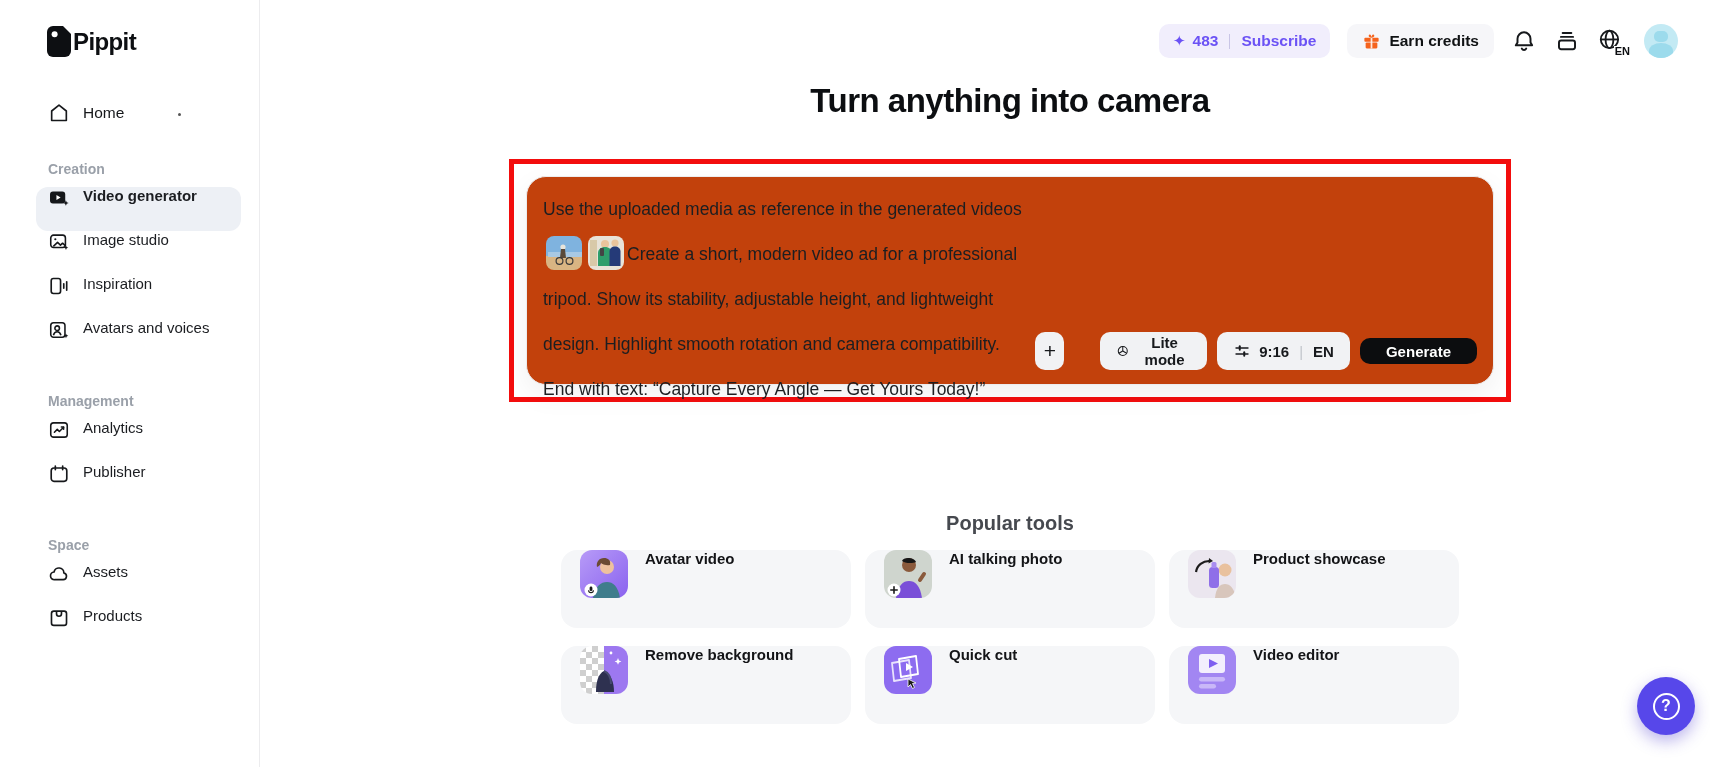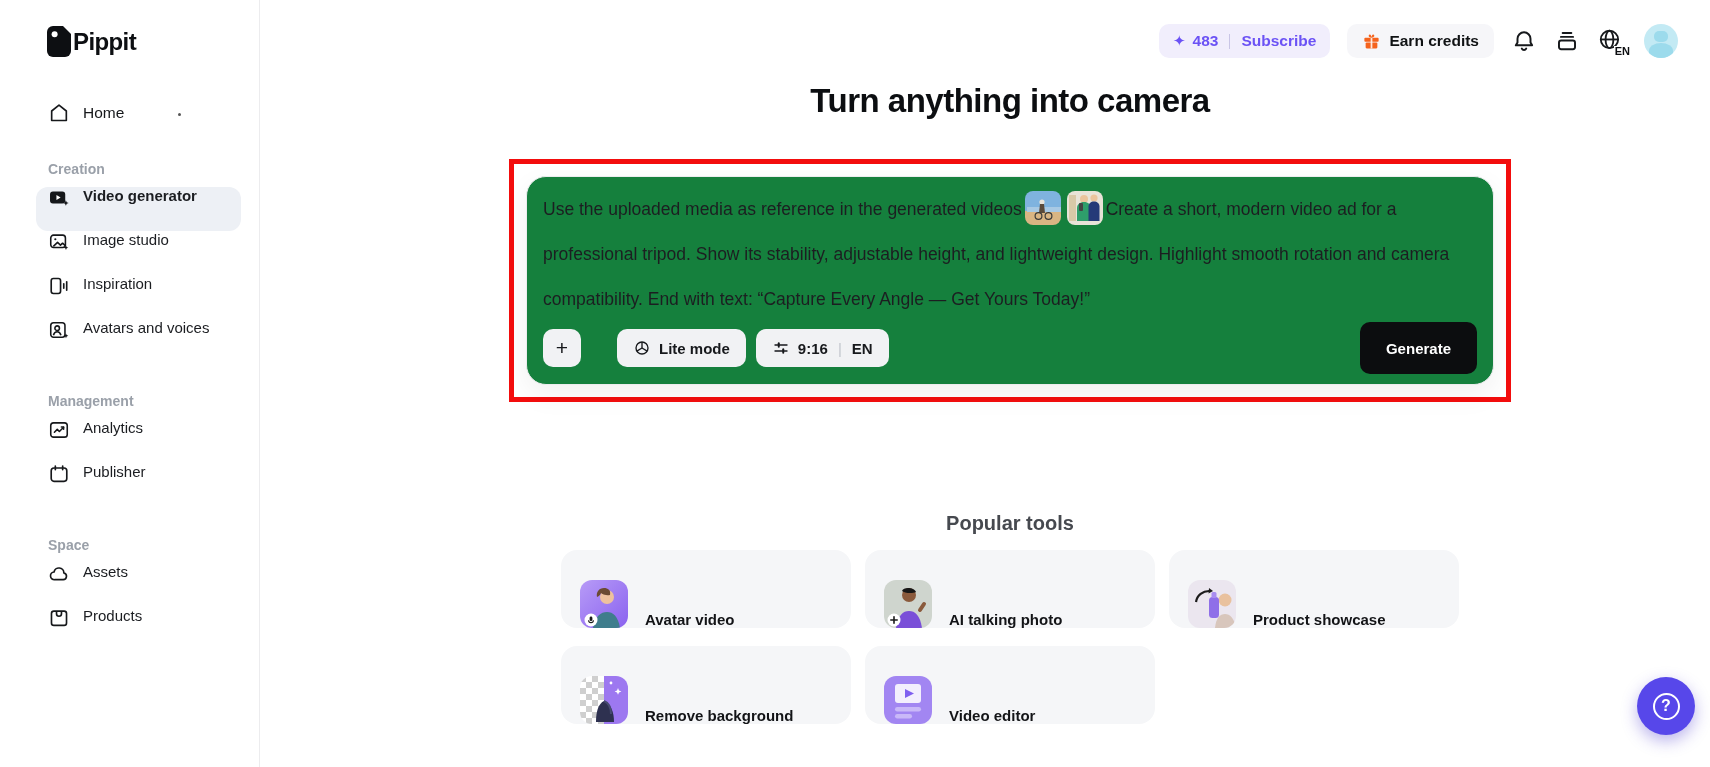--- a/index.html
+++ b/index.html
@@ -44,45 +44,45 @@
   .avatar::after { content:""; position:absolute; left:5px; top:19px; width:24px; height:16px;
                    border-radius:50% 50% 0 0; background:#9cdbec; }
 
   
   .content { position:absolute; left:509px; top:0; width:1002px; }
   .hero-title { position:absolute; top:82px; left:0; width:100%; text-align:center;
                 font-size:33px; font-weight:800; letter-spacing:-0.5px; color:#0c0e11; }
 
   .annotation-box { position:absolute; top:159px; left:0; width:1002px; height:243px;
                     border:5px solid #f30d0d; }
-  .prompt-card { position:absolute; inset:12px; background:#15803d; border:1px solid #ececee;
+  .prompt-card { position:absolute; inset:12px; background:#c2410c; border:1px solid #ececee;
                  border-radius:20px; box-shadow:0 10px 28px rgba(0,0,0,0.06);
-                 padding:10px 16px 14px 16px; display:flex; flex-direction:column; }
+                 padding:10px 16px 14px 16px; display:flex; flex-direction:row; }
   .prompt-text { font-size:17.5px; line-height:45px; color:#1c1e21; cursor:text; }
   .attach-thumb { display:inline-block; width:36px; height:34px; border-radius:8px;
                   vertical-align:middle; margin:0 3px; overflow:hidden; position:relative; top:-2px; cursor:pointer; }
   .controls-row { margin-top:auto; display:flex; align-items:center; gap:10px; }
   .ctl-btn { height:38px; border-radius:10px; background:#f1f2f4; border:none;
              display:flex; align-items:center; justify-content:center; gap:8px;
              font-family:"Liberation Sans", sans-serif; font-size:15px; font-weight:700;
              color:#17191c; cursor:pointer; }
   .ctl-add { width:38px; font-size:21px; font-weight:500; }
   .ctl-lite { padding:0 16px;margin-left:26px; }
   .ctl-ratio { padding:0 16px; }
   .ctl-sep { color:#c2c6cc; font-weight:400; margin:0 2px; }
-  .generate-btn { margin-left:auto; height:52px; padding:0 26px; border:none; border-radius:10px;
+  .generate-btn { margin-left:auto; height:26px; padding:0 26px; border:none; border-radius:10px;
                   background:#0c0d0f; color:#fff; font-family:"Liberation Sans", sans-serif;
                   font-size:15px; font-weight:700; cursor:pointer; }
 
   .tools-heading { position:absolute; top:512px; left:0; width:100%; text-align:center;
                    font-size:20px; font-weight:600; color:#46494f; }
   .tools-grid { position:absolute; top:550px; left:52px; display:grid;
                 grid-template-columns:repeat(3, 290px); gap:18px 14px; }
   .tool-card { height:78px; background:#f5f6f8; border-radius:16px; display:flex;
-               align-items:flex-end; gap:17px; padding-left:19px; cursor:pointer; }
+               align-items:flex-start; gap:17px; padding-left:19px; cursor:pointer; }
   .tool-thumb { width:48px; height:48px; border-radius:12px; overflow:hidden; flex:none; }
   .tool-label { font-size:15px; font-weight:700; color:#131417; }
 
   .fab { position:absolute; left:1637px; top:677px; width:58px; height:58px; border-radius:50%;
          background:#5747ea; display:flex; align-items:center; justify-content:center;
          box-shadow:0 6px 16px rgba(60,40,200,0.35); cursor:pointer; }
   .fab-q { width:27px; height:27px; border:2px solid #fff; border-radius:50%; color:#fff;
            font-size:16px; font-weight:700; display:flex; align-items:center; justify-content:center; }
 </style>
 </head>
@@ -352,20 +352,32 @@
             <rect x="24" width="24" height="48" fill="#9d78f0"></rect>
             <path d="M16 46c0-10 2-18 8-21 7 3 10 11 10 21z" fill="#2e3150"></path>
             <path d="M24 25c5 2 7 7 7 13" fill="none" stroke="#474b70" stroke-width="2"></path>
             <path d="M38 12l1 2.4 2.4 1-2.4 1-1 2.4-1-2.4-2.4-1 2.4-1z" fill="#fff"></path>
             <circle cx="31" cy="7" r="1.4" fill="#fff"></circle>
           </svg>
         </span>
         <span class="tool-label">Remove background</span>
       </div>
 
+      <div class="tool-card">
+        <span class="tool-thumb">
+          <svg viewBox="0 0 48 48" width="48" height="48">
+            <rect width="48" height="48" fill="#8d6cf0"></rect>
+            <path d="M8 17l17-3 2 18-17 3z" fill="none" stroke="#e9e2fc" stroke-width="1.8" stroke-linejoin="round"></path>
+            <path d="M15 13l17-3 2 18-17 3z" fill="none" stroke="#ffffff" stroke-width="1.8" stroke-linejoin="round"></path>
+            <path d="M22 17l7 4-7 4z" fill="#fff"></path>
+            <path d="M24 33l0 8 2.5-2.5 2 4 2-1-2-4 3.5-.5z" fill="#1a1a1a" stroke="#fff" stroke-width="0.8"></path>
+          </svg>
+        </span>
+        <span class="tool-label">Quick cut</span>
+      </div>
 
       <div class="tool-card">
         <span class="tool-thumb">
           <svg viewBox="0 0 48 48" width="48" height="48">
             <rect width="48" height="48" fill="#a286f2"></rect>
             <rect x="11" y="8" width="26" height="19" rx="3" fill="#f3effd"></rect>
             <path d="M21 13l9 4.5-9 4.5z" fill="#7f5ff0"></path>
             <rect x="11" y="31" width="26" height="4.5" rx="2.2" fill="#c9b8f8"></rect>
             <rect x="11" y="38" width="17" height="4.5" rx="2.2" fill="#c9b8f8"></rect>
           </svg>

